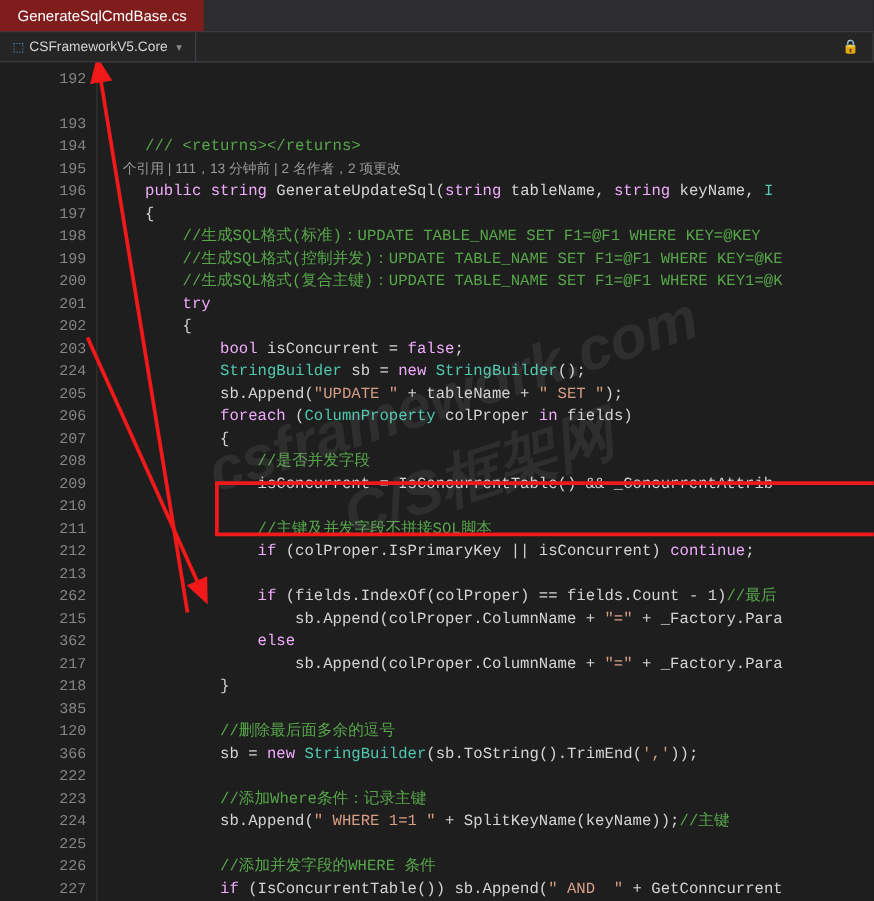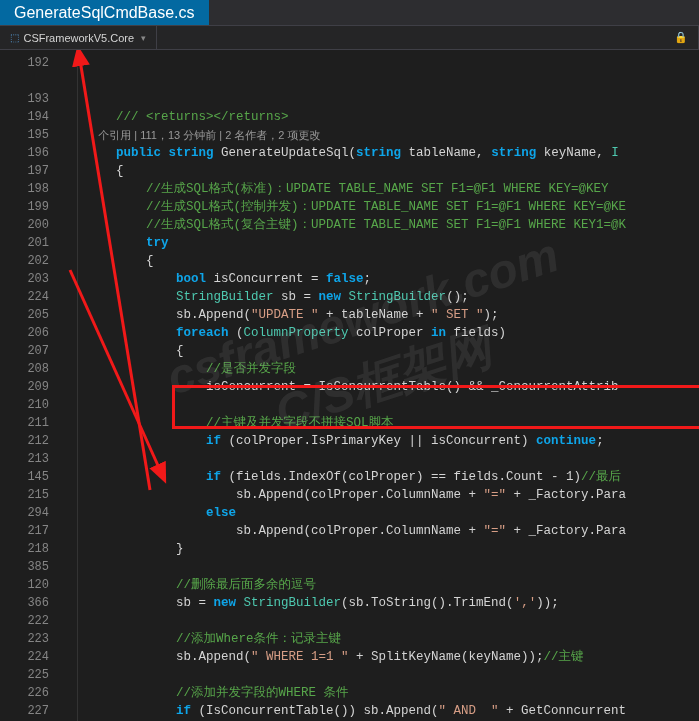--- a/index.html
+++ b/index.html
@@ -14,23 +14,23 @@
   position: relative;
 }
 .tab-bar {
   height: 26px;
   background: #2d2d30;
   display: flex;
   border-bottom: 1px solid #3f3f46;
 }
 .tab {
   padding: 4px 14px;
-  background: #0369a1;
+  background: #7f1d1d;
   color: #fff;
-  font-size: 16px;
+  font-size: 12px;
   font-family: "Segoe UI", Arial, sans-serif;
   display: flex;
   align-items: center;
 }
 .nav-bar {
   height: 24px;
   background: #252526;
   display: flex;
   align-items: center;
   font-size: 11px;
@@ -49,40 +49,40 @@
 .nav-icon { font-size: 10px; color: #569cd6; }
 .nav-pad { color: #4ec9b0; }
 .editor {
   display: flex;
   height: calc(100% - 50px);
 }
 .gutter {
   width: 78px;
   background: #1e1e1e;
   text-align: right;
-  padding-right: 28px;
+  padding-right: 8px;
   padding-top: 4px;
   color: #858585;
   font-size: 12px;
   user-select: none;
   line-height: 18px;
   border-right: 1px solid #333;
 }
 .code {
   flex: 1;
   padding-left: 8px;
   padding-top: 4px;
   line-height: 18px;
   white-space: pre;
   font-size: 12.5px;
   position: relative;
 }
 .ln { height: 18px; }
 .c-comment { color: #57a64a; }
-.c-keyword { color: #0ea5e9; font-weight: bold; }
+.c-keyword { color: #f0abfc; }
 .c-string { color: #d69d85; }
 .c-type { color: #4ec9b0; }
 .c-codelens { color: #999; font-size: 11px; font-family: Liberation Sans, sans-serif; }
 .hlbox {
   position: absolute;
   border: 3px solid #f11919;
   left: 94px;
   top: 335px;
   width: 570px;
   height: 44px;
@@ -151,23 +151,23 @@
       <div class="ln">224</div>
       <div class="ln">205</div>
       <div class="ln">206</div>
       <div class="ln">207</div>
       <div class="ln">208</div>
       <div class="ln">209</div>
       <div class="ln">210</div>
       <div class="ln">211</div>
       <div class="ln">212</div>
       <div class="ln">213</div>
-      <div class="ln">145</div>
+      <div class="ln">262</div>
       <div class="ln">215</div>
-      <div class="ln">294</div>
+      <div class="ln">362</div>
       <div class="ln">217</div>
       <div class="ln">218</div>
       <div class="ln">385</div>
       <div class="ln">120</div>
       <div class="ln">366</div>
       <div class="ln">222</div>
       <div class="ln">223</div>
       <div class="ln">224</div>
       <div class="ln">225</div>
       <div class="ln">226</div>

